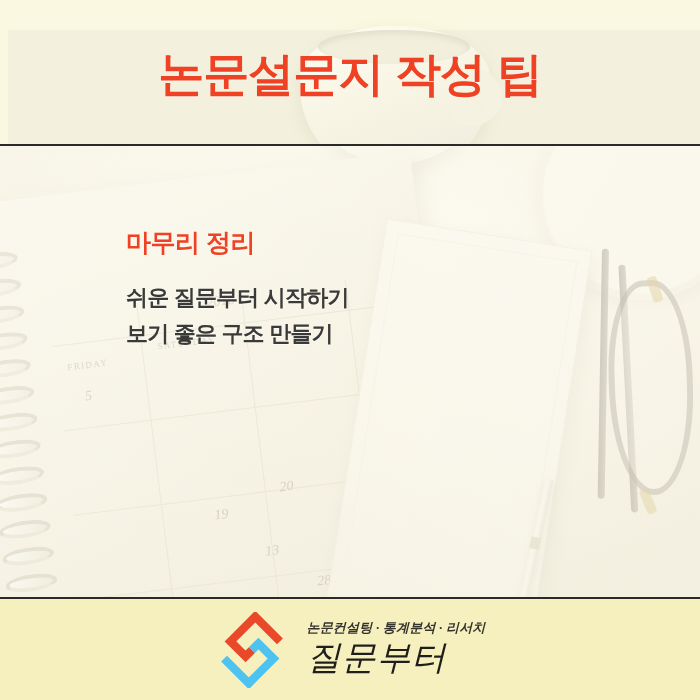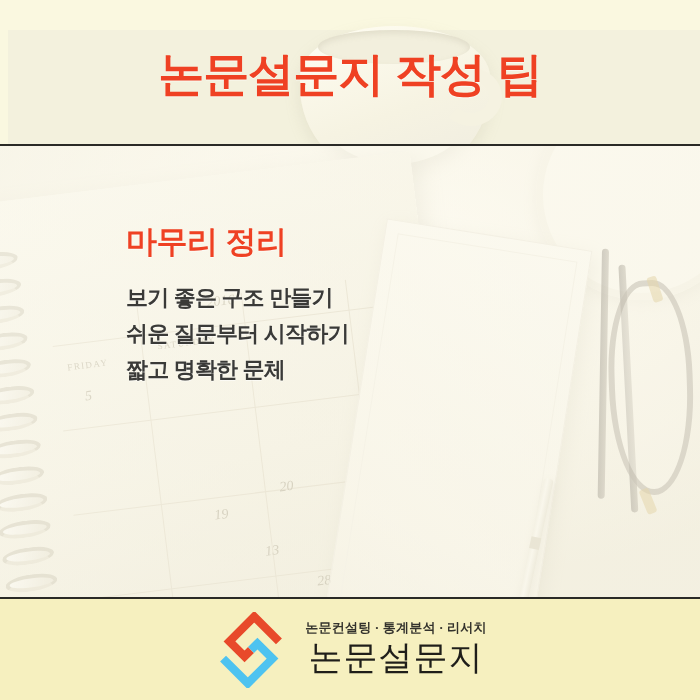--- a/index.html
+++ b/index.html
@@ -231,21 +231,21 @@
     pointer-events: none;
   }
 
   
   .content {
     position: absolute;
     left: 126px; top: 80px;
     width: 420px;
   }
   .section-heading {
-    font-size: 31px;
+    font-size: 25px;
     font-weight: 700;
     color: #ef4123;
     letter-spacing: -0.5px;
     line-height: 32px;
     margin-bottom: 22px;
     text-shadow: 0 1px 0 rgba(255,255,255,0.6);
   }
   .tip-list { list-style: none; }
   .tip-item {
     font-size: 22px;
@@ -274,22 +274,23 @@
     justify-content: center;
     gap: 16px;
   }
   .logo-mark {
     width: 76px; height: 76px;
     flex: 0 0 76px;
   }
   .brand-block {
     display: flex;
     flex-direction: column;
-    align-items: center;
+    align-items: flex-start;
     padding-bottom: 2px;
+    font-style: italic;
   }
   .brand-tagline {
     font-family: "Liberation Serif", "DejaVu Serif", serif;
     font-size: 13px;
     font-weight: 700;
     color: #33322c;
     letter-spacing: 0.2px;
     line-height: 18px;
     white-space: nowrap;
   }
@@ -374,36 +375,35 @@
       <div class="lens-rim" style="left:44px; top:28px; width:84px; height:215px; transform:rotate(-6deg);"></div>
       <div class="hinge" style="left:78px; top:24px; transform:rotate(-22deg);"></div>
       <div class="hinge" style="left:86px; top:236px; transform:rotate(-26deg);"></div>
     </div>
 
     <div class="photo-wash"></div>
 
     <div class="content">
       <div class="section-heading">마무리 정리</div>
       <ul class="tip-list" id="tip-list">
+          <li class="tip-item">쉬운 질문부터 시작하기</li>
           <li class="tip-item">보기 좋은 구조 만들기</li>
-          <li class="tip-item">쉬운 질문부터 시작하기</li>
-          <li class="tip-item">짧고 명확한 문체</li>
         </ul>
     </div>
   </div>
 
   <div class="footer-rule"></div>
 
   <div class="footer">
     <svg class="logo-mark" viewBox="0 0 100 100">
       <g transform="rotate(45 50 50)" fill="none" stroke-width="11" stroke-linecap="butt" stroke-linejoin="miter">
         <path d="M68 16 L22 16 L22 62 L50 62 L50 50" stroke="#e8492a"></path>
         <path d="M32 84 L78 84 L78 38 L50 38 L50 50" stroke="#4ec3f0"></path>
       </g>
     </svg>
 
     <div class="brand-block">
       <div class="brand-tagline">논문컨설팅 · 통계분석 · 리서치</div>
-      <div class="brand-name">논문설문지</div>
+      <div class="brand-name">질문부터</div>
     </div>
   </div>
 
 </div>
 
 </body></html>

